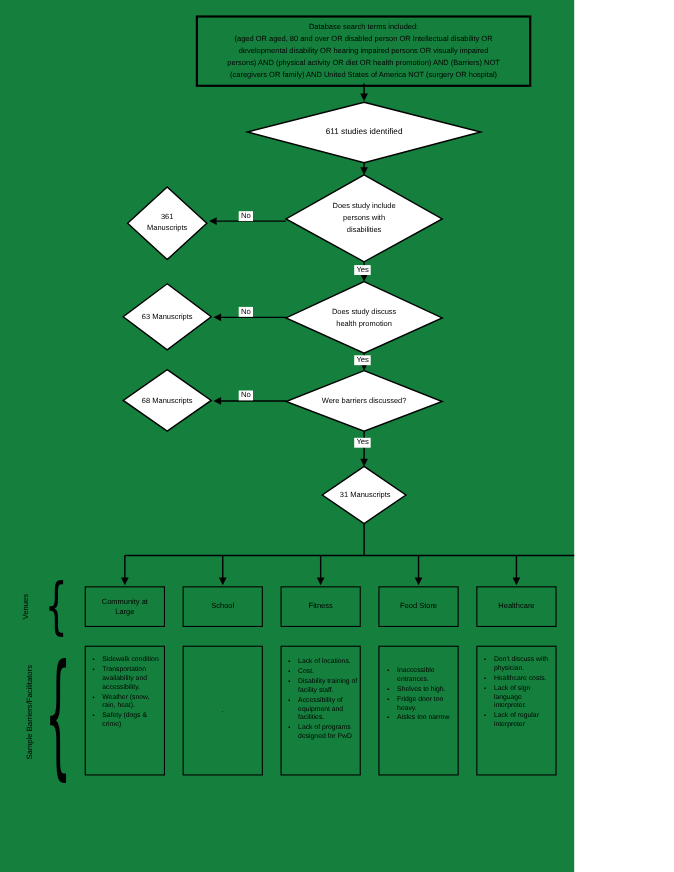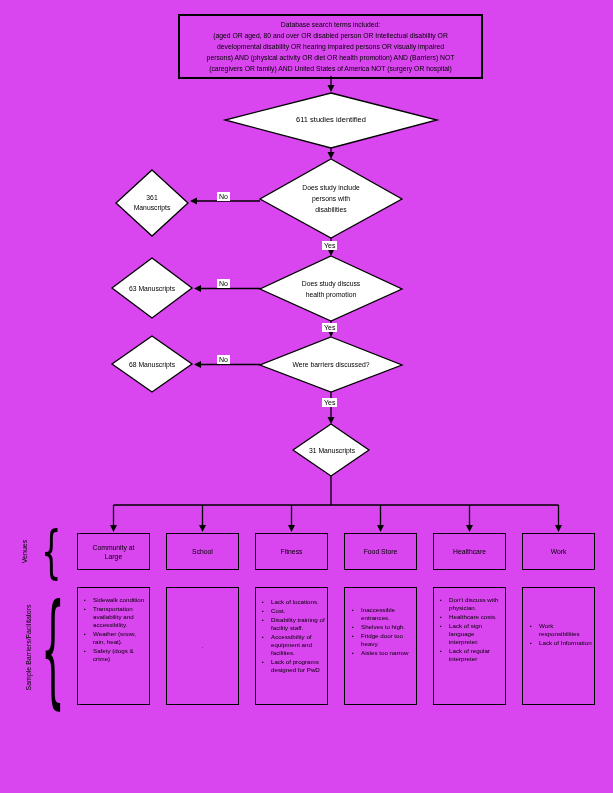--- a/index.html
+++ b/index.html
@@ -1,17 +1,17 @@
 <!DOCTYPE html>
 <html><head>
 <meta charset="utf-8">
 <style>
   html,body{margin:0;padding:0;background:#fff;}
   .canvas{
-    position:relative;width:613px;height:793px;background:#d946ef;
+    position:relative;width:522px;height:793px;background:#15803d;
     font-family:"Liberation Sans",sans-serif;color:#000;overflow:hidden;
   }
   svg.layer{position:absolute;left:0;top:0;}
   .abs{position:absolute;}
   
   .search-box{
     left:178px;top:14px;width:301px;height:58px;border:2px solid #000;
     font-size:6.8px;line-height:11px;text-align:center;padding-top:3px;
   }
   .search-box span{display:block;}

